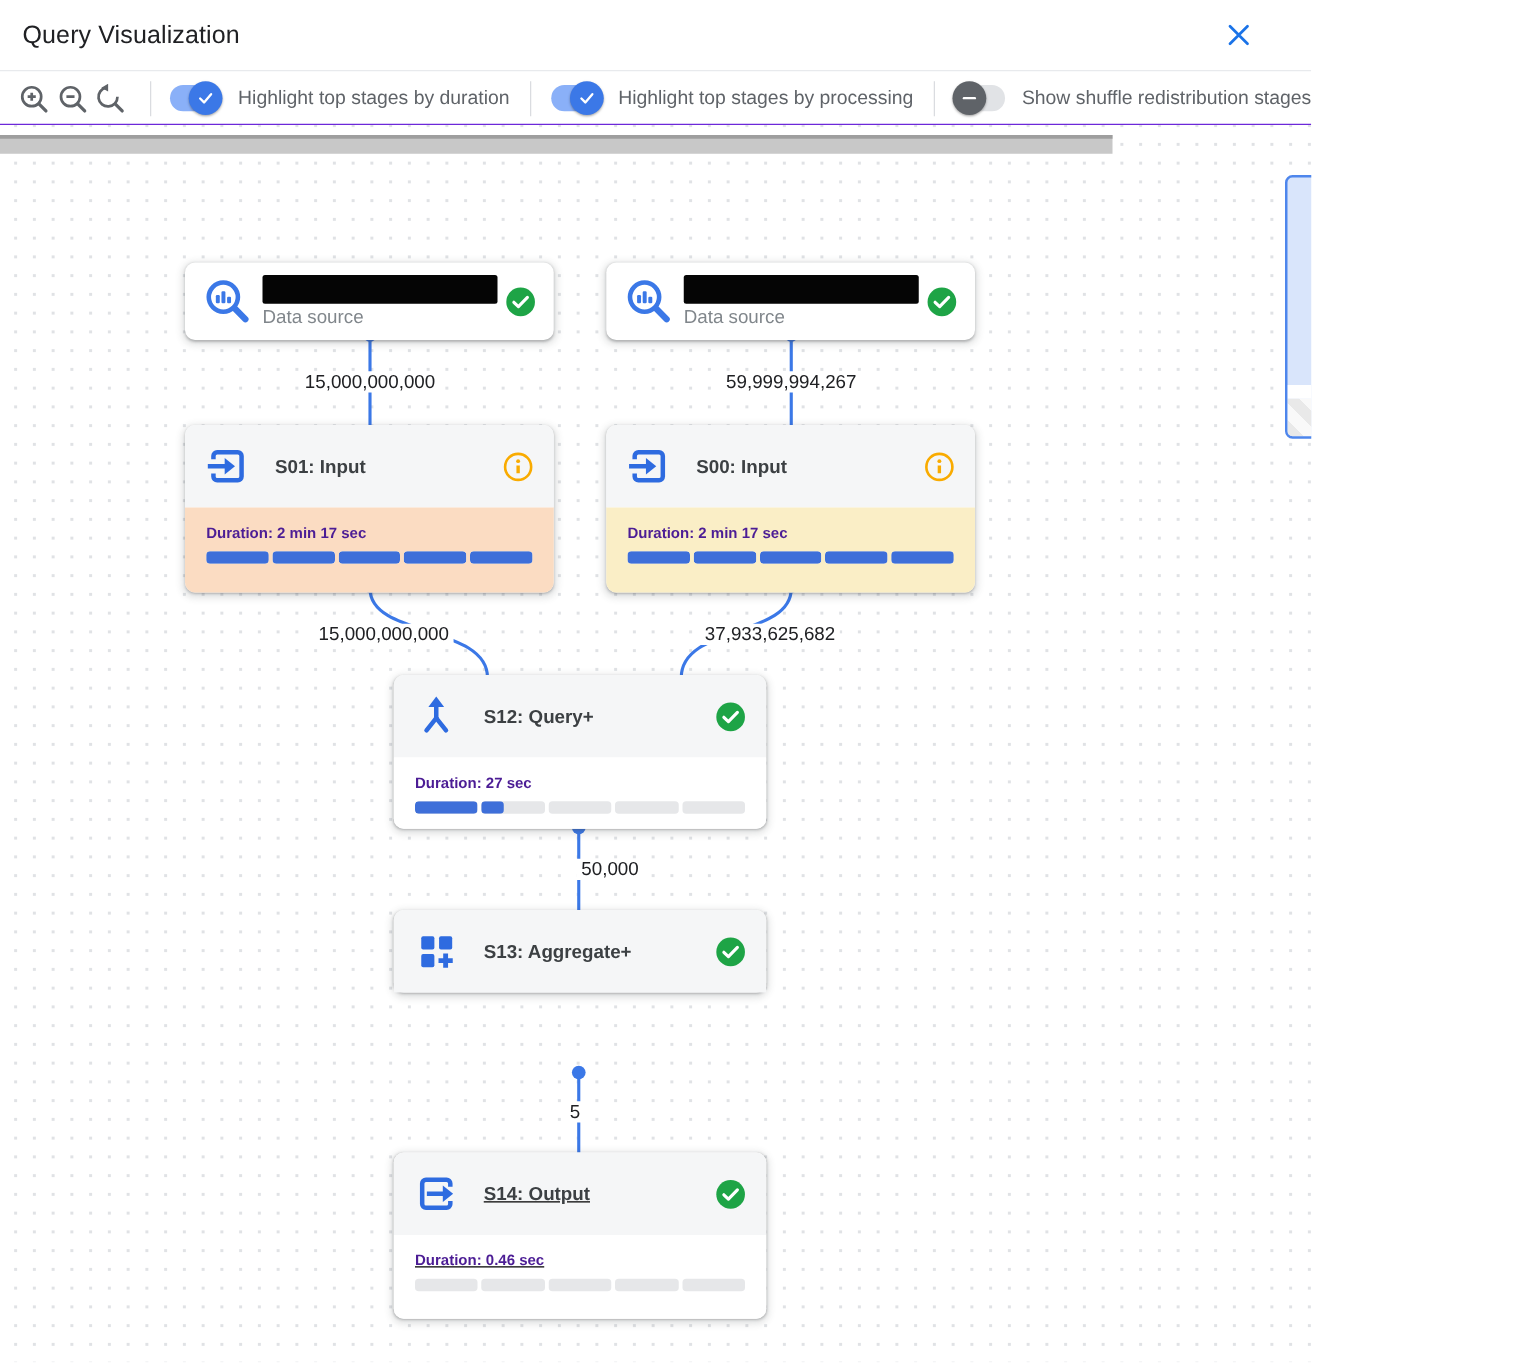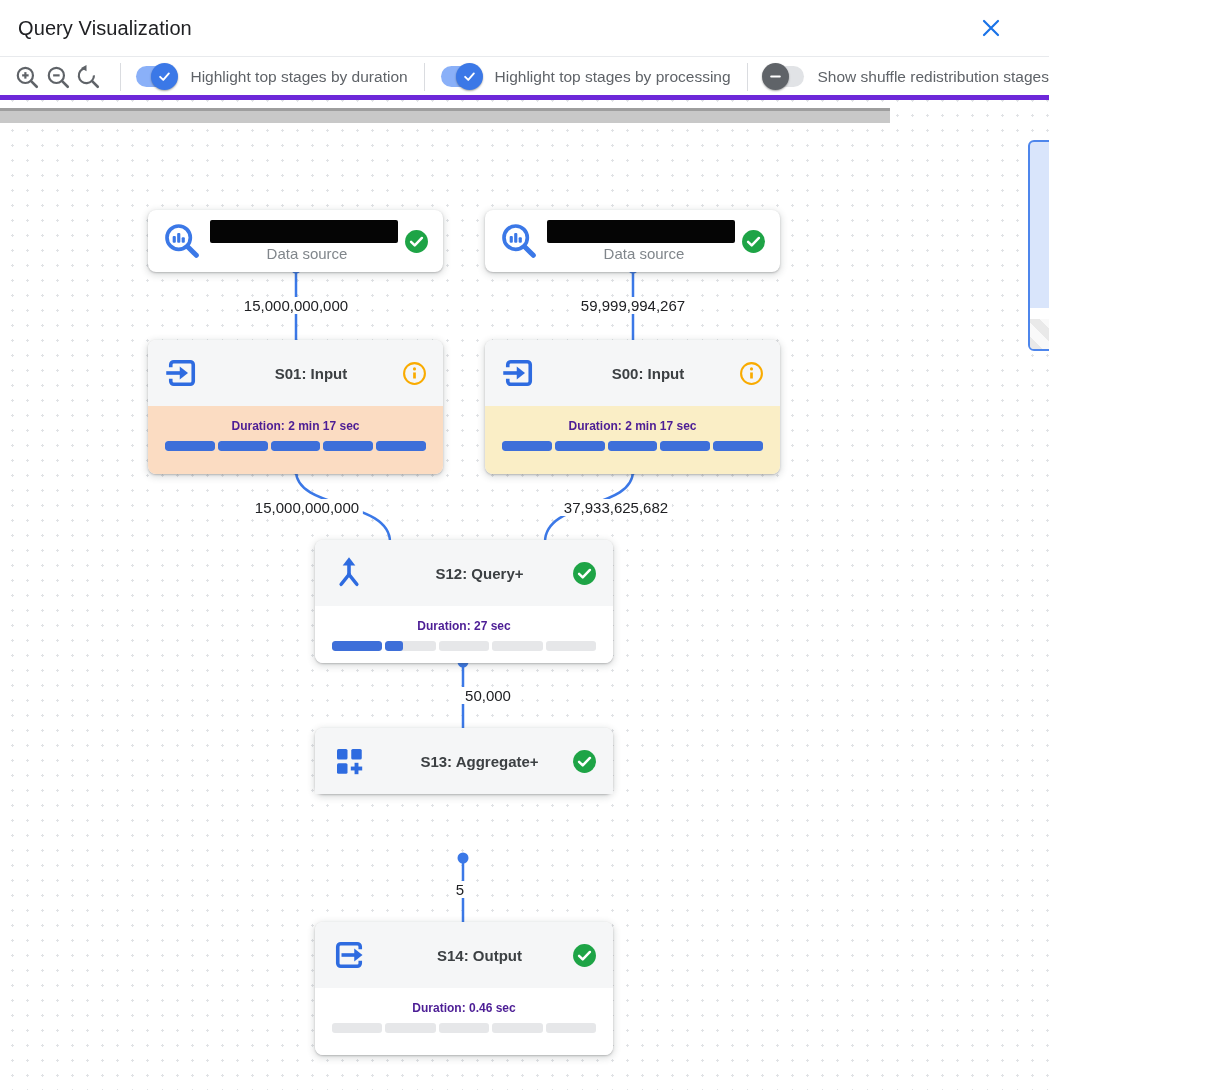--- a/index.html
+++ b/index.html
@@ -1,28 +1,28 @@
 <!DOCTYPE html>
 <html><head>
 <meta charset="utf-8">
 <style>
   * { margin:0; padding:0; box-sizing:border-box; }
   body { font-family:"Liberation Sans","DejaVu Sans",sans-serif; background:#fff; }
-  #page { position:relative; width:1049px; height:1090px; overflow:hidden; background:#fff;text-align:center; }
+  #page { position:relative; width:1049px; height:1090px; overflow:hidden; background:#fff; }
 
   
   .titlebar { position:absolute; left:0; top:0; width:100%; height:57px; background:#fff;
               border-bottom:1px solid #e8eaed; display:flex; align-items:center; }
   .title { font-size:20px; color:#202124; margin-left:18px; letter-spacing:.1px; }
   .close-btn { position:absolute; right:44px; top:14px; width:28px; height:28px; cursor:pointer;
                display:flex; align-items:center; justify-content:center; }
 
   
   .toolbar { position:absolute; left:0; top:58px; width:100%; height:42px; background:#fff;
-             border-bottom:5px solid #6d28d9; display:flex; align-items:center; padding-left:12px; }
+             border-bottom:1px solid #6d28d9; display:flex; align-items:center; padding-left:12px; }
   .tool-btn { width:34px; height:34px; display:flex; align-items:center; justify-content:center; cursor:pointer; }
   .vdiv { width:1px; height:28px; background:#dadce0; margin:0 16px; }
   .toggle-group { display:flex; align-items:center; gap:14px; }
   .toggle { position:relative; width:40px; height:21px; border-radius:11px; cursor:pointer; flex:0 0 auto; }
   .toggle .thumb { position:absolute; top:-3px; width:27px; height:27px; border-radius:50%;
                    display:flex; align-items:center; justify-content:center;
                    box-shadow:0 1px 2px rgba(0,0,0,.35); }
   .toggle.on  { background:#8ab0f8; }
   .toggle.on  .thumb { right:-2px; background:#3b78e7; }
   .toggle.off { background:#e1e3e6; }
@@ -352,21 +352,21 @@
       <span class="stage-name">S13: Aggregate+</span>
       <span class="check-badge">
         <svg width="25" height="25" viewBox="0 0 24 24">
             <circle cx="12" cy="12" r="11" fill="#1ea446"></circle>
             <path d="M6.8 12.3 L10.3 15.7 L17.2 8.6" stroke="#fff" stroke-width="2.4" fill="none" stroke-linecap="round" stroke-linejoin="round"></path>
           </svg>
       </span>
     </div>
   </div>
 
-  <div class="card" style="left:315px; top:922px; width:298px;">
+  <div class="card" style="left:315px; top:922px; width:298px;text-decoration:underline;">
     <div class="stage-header">
       <span class="stage-icon">
         <svg width="36" height="36" viewBox="0 0 24 24" fill="none" stroke="#2e6be0" stroke-width="2.4">
           <path d="M19.5 8.2 V6.5 a2 2 0 0 0 -2 -2 h-11 a2 2 0 0 0 -2 2 v11 a2 2 0 0 0 2 2 h11 a2 2 0 0 0 2 -2 v-1.7"></path>
           <line x1="7" y1="12" x2="16" y2="12"></line>
           <polygon points="15.5,7.6 21,12 15.5,16.4" fill="#2e6be0" stroke="none"></polygon>
         </svg>
       </span>
       <span class="stage-name">S14: Output</span>
       <span class="check-badge">

